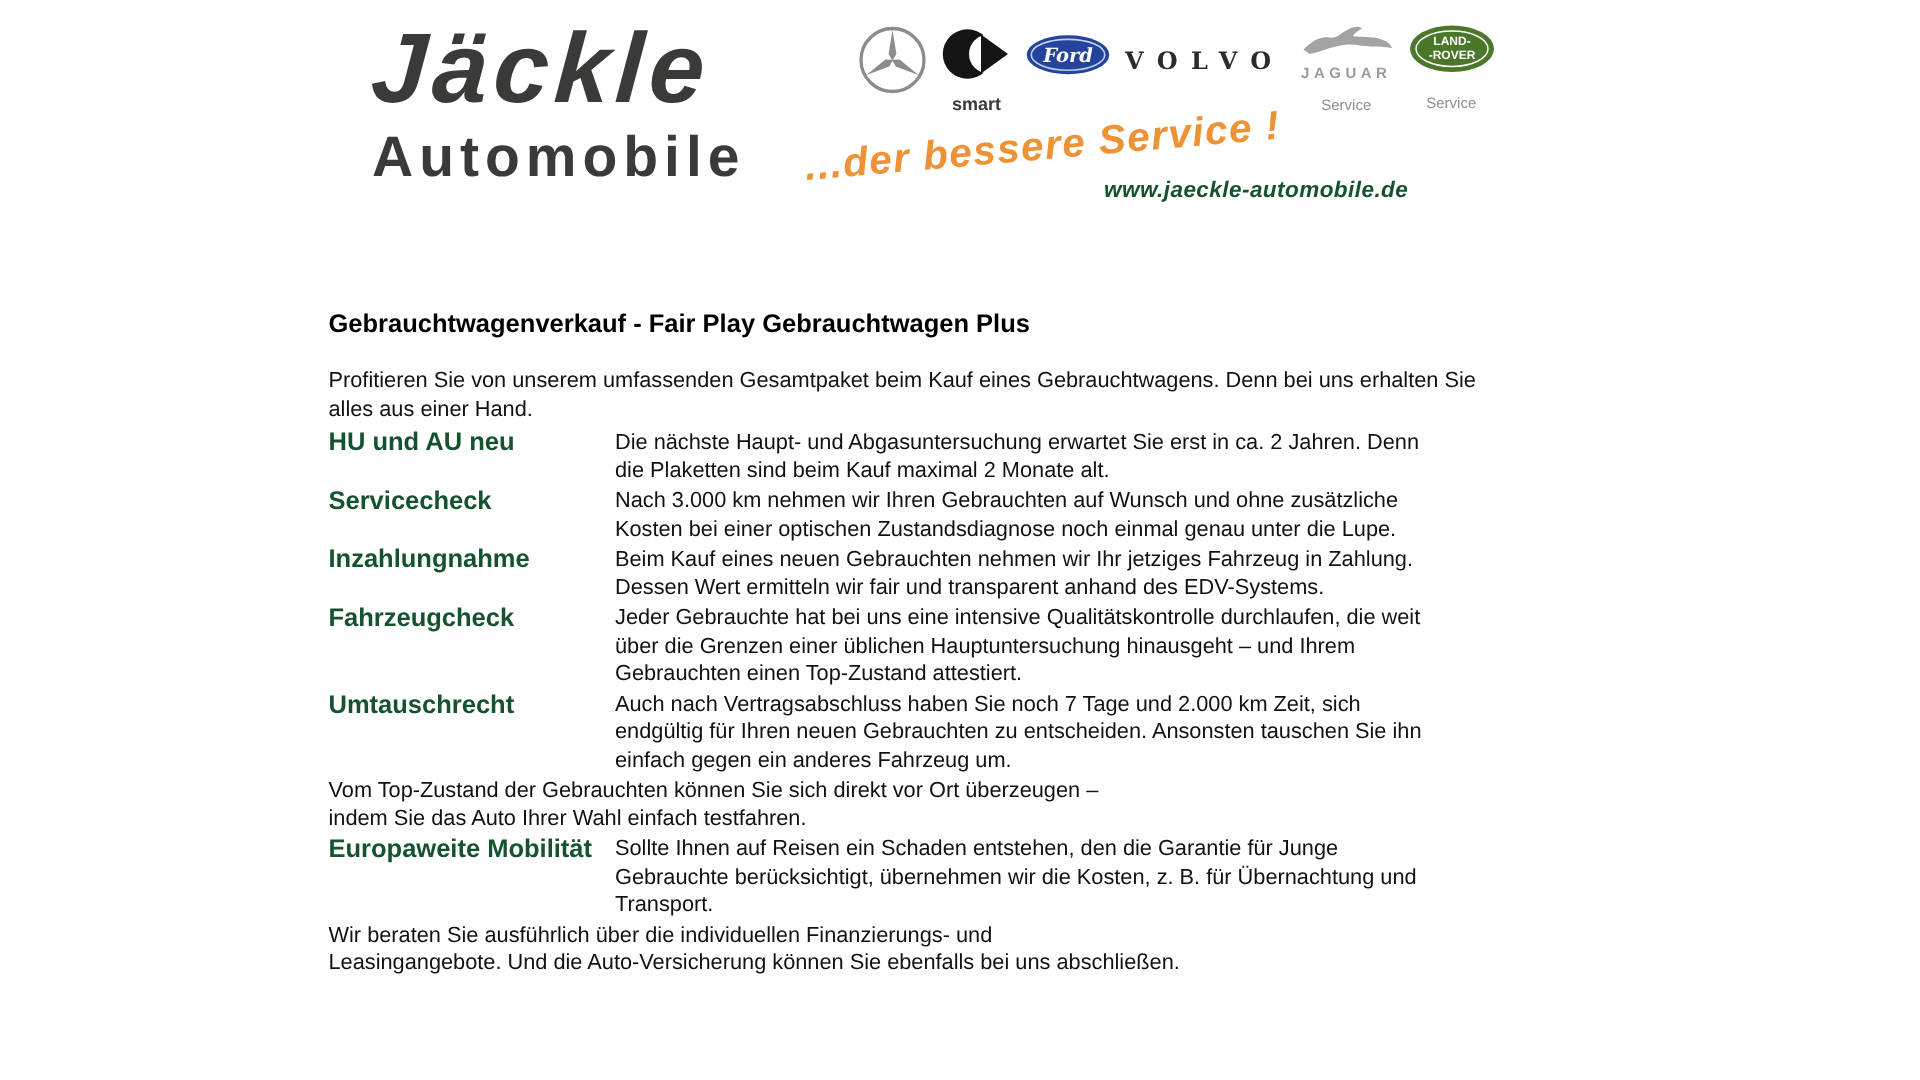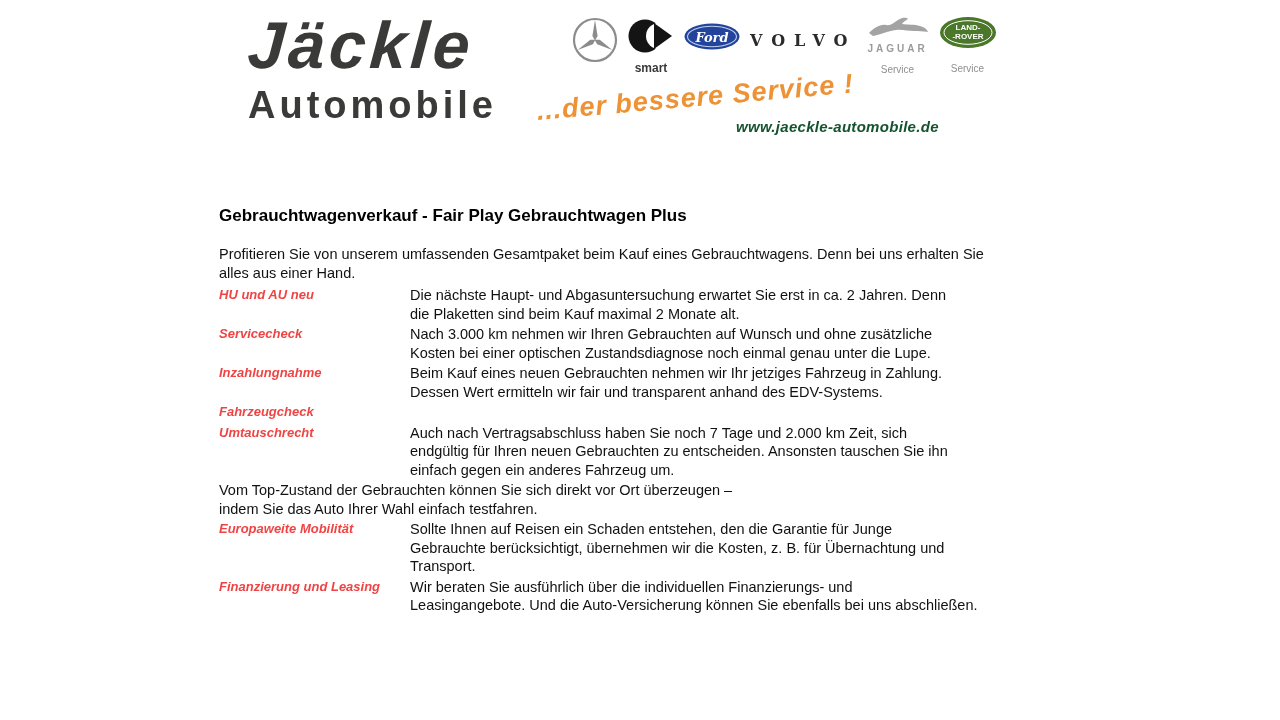--- a/index.html
+++ b/index.html
@@ -56,21 +56,21 @@
     position: absolute; top: 245px; left: 219px; width: 785px;
     font-size: 14.5px; line-height: 18.5px; color: #111;
     white-space: pre-line;
   }
   .services {
     position: absolute; top: 286px; left: 219px; width: 790px;
   }
   .service-row { display: flex; margin-bottom: 2px; }
   .service-term {
     width: 191px; flex-shrink: 0;
-    font-size: 13px; line-height: 18.5px; font-weight: bold; color: #ef4444; font-style: italic;
+    font-size: 17px; line-height: 18.5px; font-weight: bold; color: #14532d;
   }
   .service-def {
     flex: 1; font-size: 14.5px; line-height: 18.5px; color: #111;
     white-space: pre-line;
   }
 </style>
 </head>
 <body>
 
 <div class="header">
@@ -165,35 +165,37 @@
     <div class="service-def">Nach 3.000 km nehmen wir Ihren Gebrauchten auf Wunsch und ohne zusätzliche
 Kosten bei einer optischen Zustandsdiagnose noch einmal genau unter die Lupe.</div>
   </div>
   <div class="service-row">
     <div class="service-term">Inzahlungnahme</div>
     <div class="service-def">Beim Kauf eines neuen Gebrauchten nehmen wir Ihr jetziges Fahrzeug in Zahlung.
 Dessen Wert ermitteln wir fair und transparent anhand des EDV-Systems.</div>
   </div>
   <div class="service-row">
     <div class="service-term">Fahrzeugcheck</div>
+    <div class="service-def">Jeder Gebrauchte hat bei uns eine intensive Qualitätskontrolle durchlaufen, die weit
+über die Grenzen einer üblichen Hauptuntersuchung hinausgeht – und Ihrem
+Gebrauchten einen Top-Zustand attestiert.</div>
   </div>
   <div class="service-row">
     <div class="service-term">Umtauschrecht</div>
     <div class="service-def">Auch nach Vertragsabschluss haben Sie noch 7 Tage und 2.000 km Zeit, sich
 endgültig für Ihren neuen Gebrauchten zu entscheiden. Ansonsten tauschen Sie ihn
 einfach gegen ein anderes Fahrzeug um.</div>
   </div>
   <div class="service-row">
     <div class="service-def">Vom Top-Zustand der Gebrauchten können Sie sich direkt vor Ort überzeugen –
 indem Sie das Auto Ihrer Wahl einfach testfahren.</div>
   </div>
   <div class="service-row">
     <div class="service-term">Europaweite Mobilität</div>
     <div class="service-def">Sollte Ihnen auf Reisen ein Schaden entstehen, den die Garantie für Junge
 Gebrauchte berücksichtigt, übernehmen wir die Kosten, z. B. für Übernachtung und
 Transport.</div>
   </div>
   <div class="service-row">
-    <div class="service-term">Finanzierung und Leasing</div>
     <div class="service-def">Wir beraten Sie ausführlich über die individuellen Finanzierungs- und
 Leasingangebote. Und die Auto-Versicherung können Sie ebenfalls bei uns abschließen.</div>
   </div>
 </div>
 
 </body></html>

